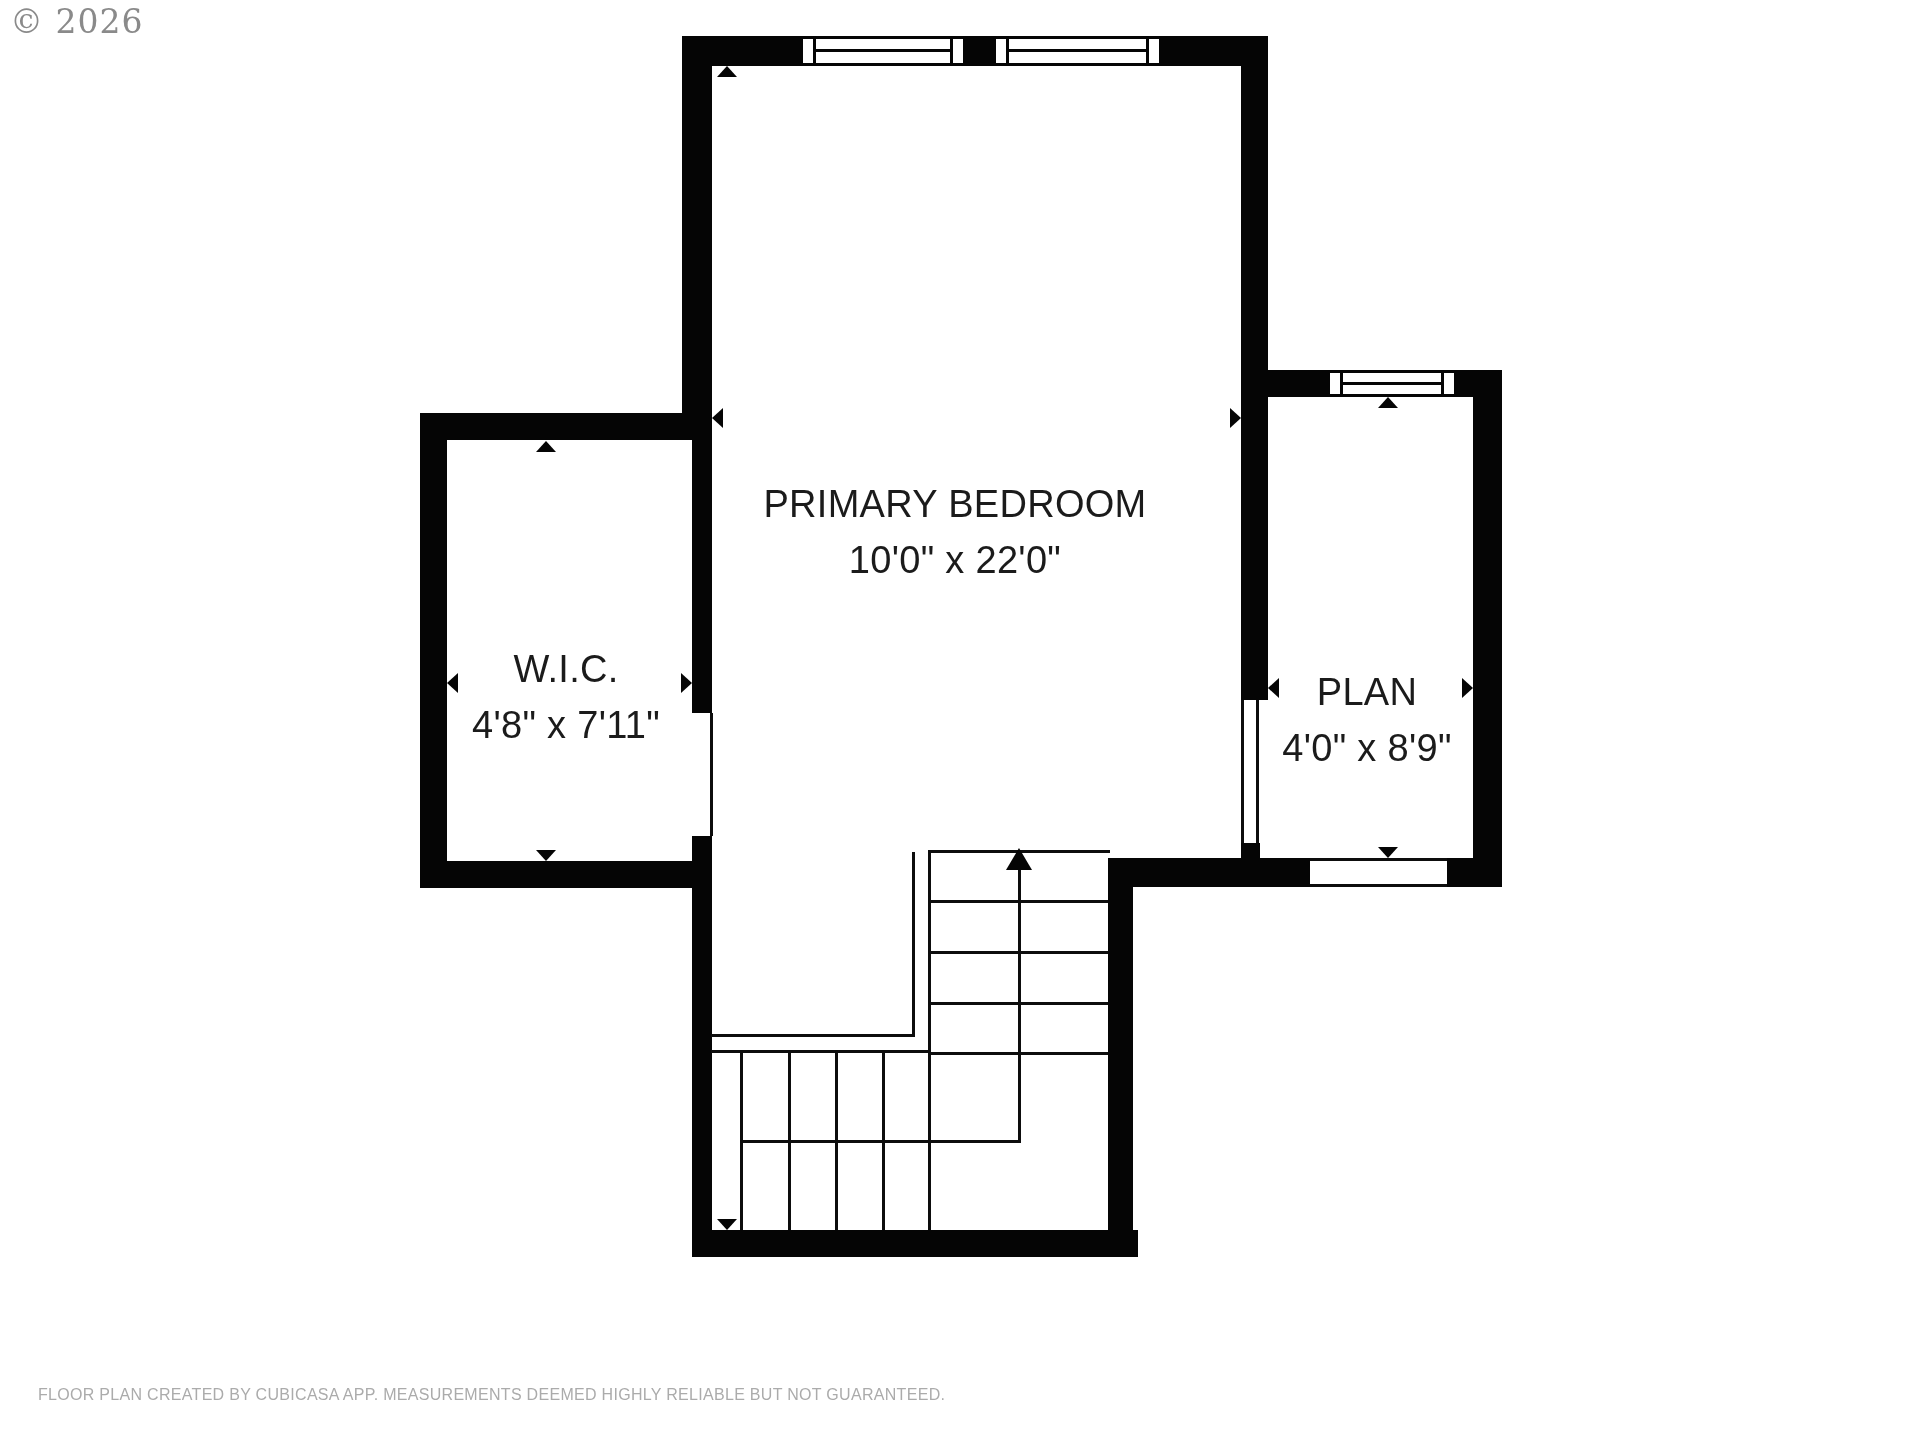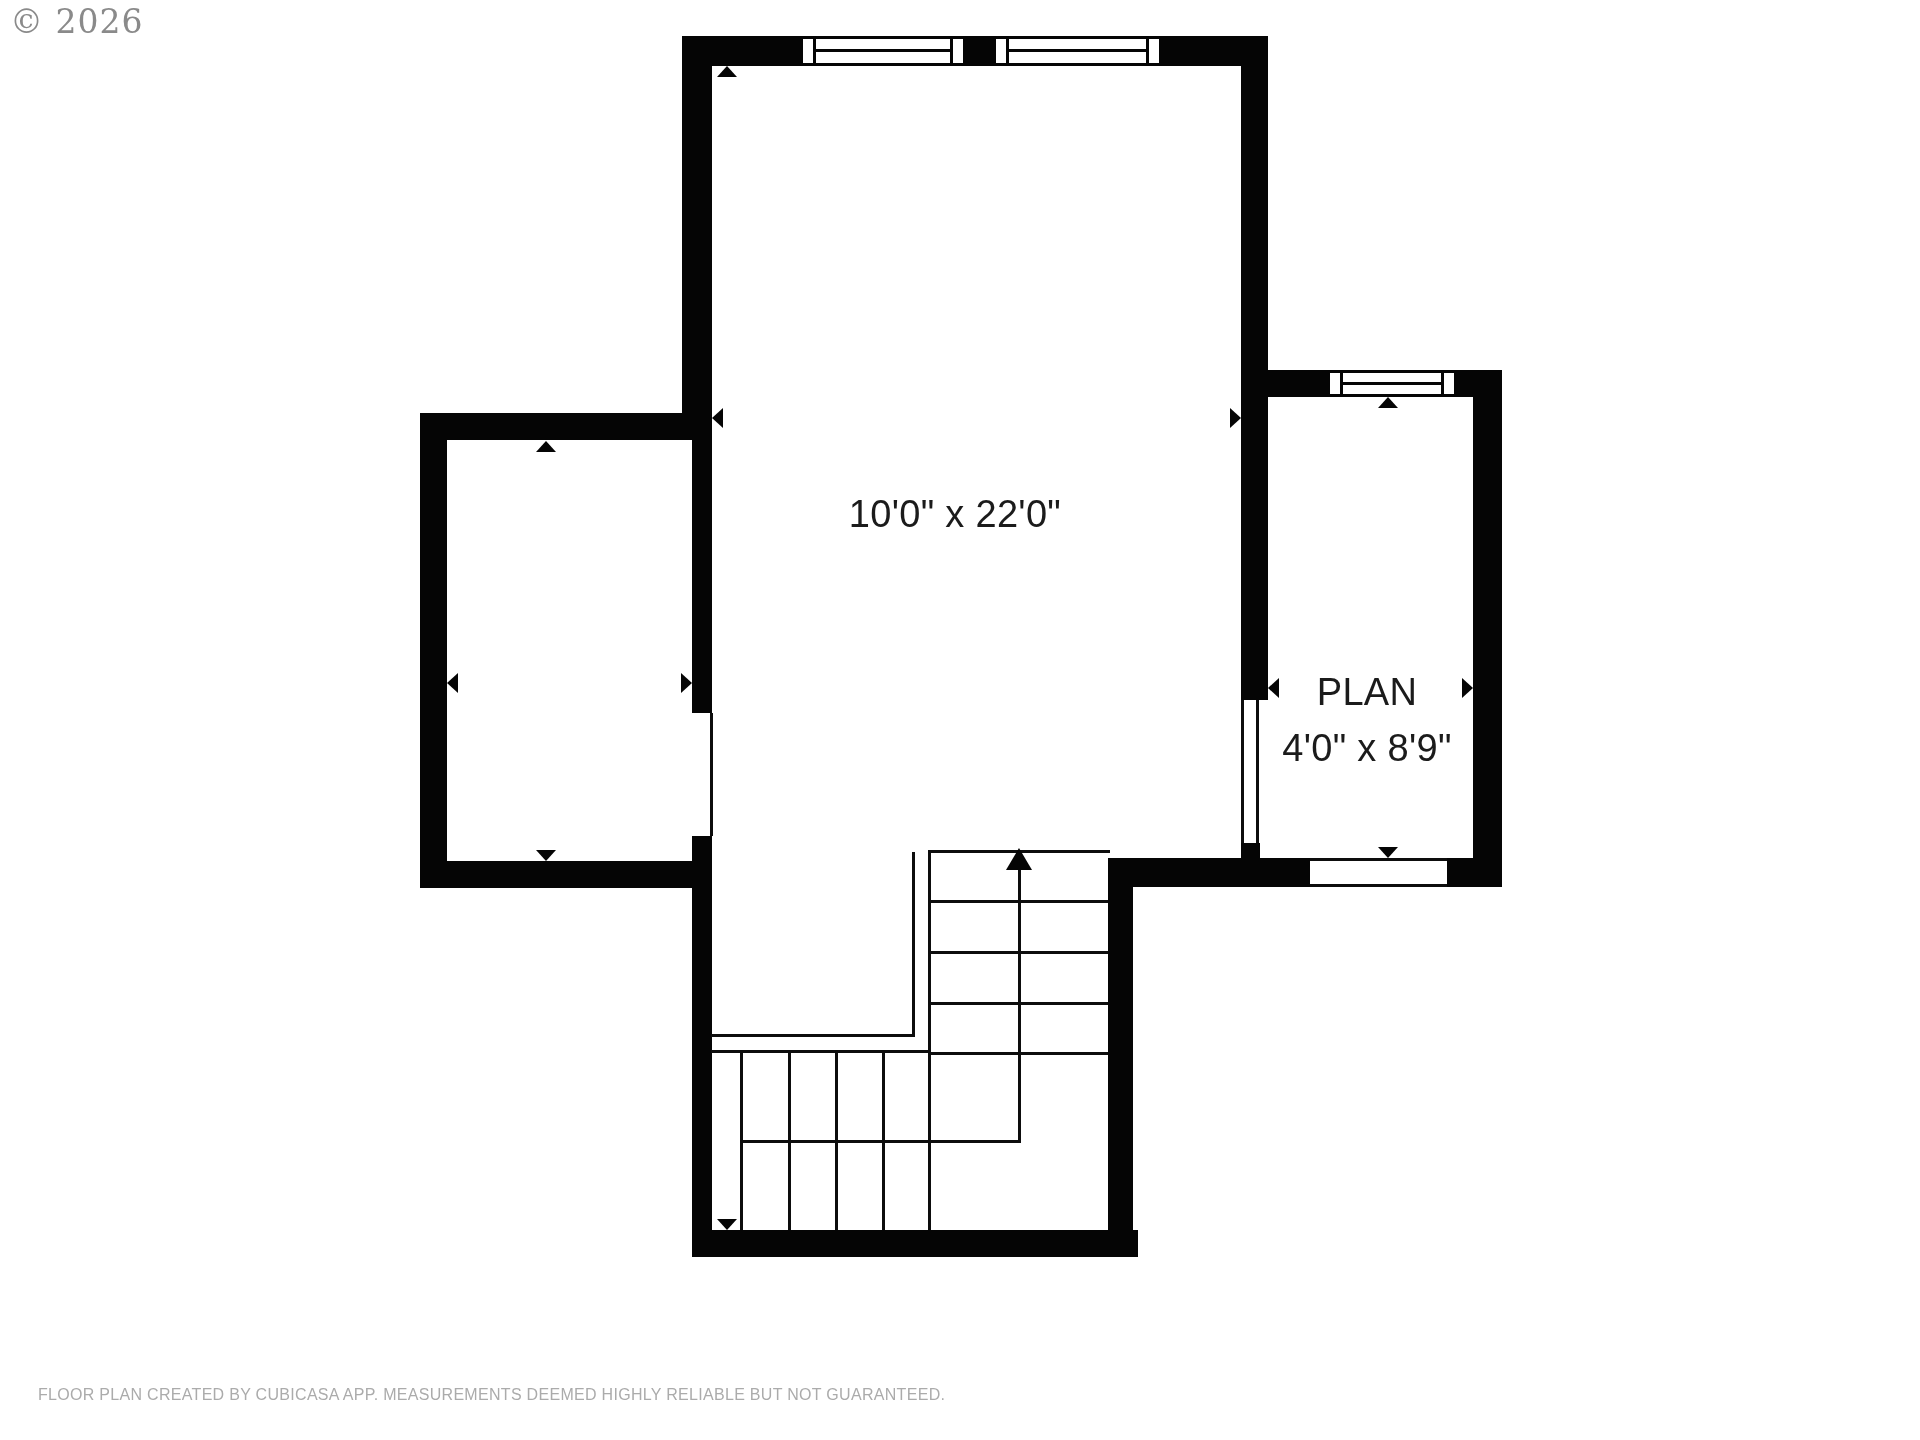--- a/index.html
+++ b/index.html
@@ -38,23 +38,28 @@
 </head>
 <body>
 
 <div id="canvas">
 
   <div id="copyright">© 2026</div>
 
   <div id="plan">
 
     <div class="room-label" style="left:955px;top:481px;">
+      <span>PRIMARY BEDROOM</span>
       <span class="dims">10'0" x 22'0"</span>
     </div>
 
+    <div class="room-label" style="left:566px;top:646px;">
+      <span>W.I.C.</span>
+      <span class="dims">4'8" x 7'11"</span>
+    </div>
 
     <div class="room-label" style="left:1367px;top:669px;">
       <span>PLAN</span>
       <span class="dims">4'0" x 8'9"</span>
     </div>
   <div class="wall" style="left: 682px; top: 36px; width: 118px; height: 30px;"></div>
       <div class="wall" style="left: 966px; top: 36px; width: 27px; height: 30px;"></div>
       <div class="wall" style="left: 1162px; top: 36px; width: 106px; height: 30px;"></div>
       <div class="wall" style="left: 682px; top: 36px; width: 30px; height: 404px;"></div>
       <div class="wall" style="left: 692px; top: 440px; width: 20px; height: 273px;"></div>

